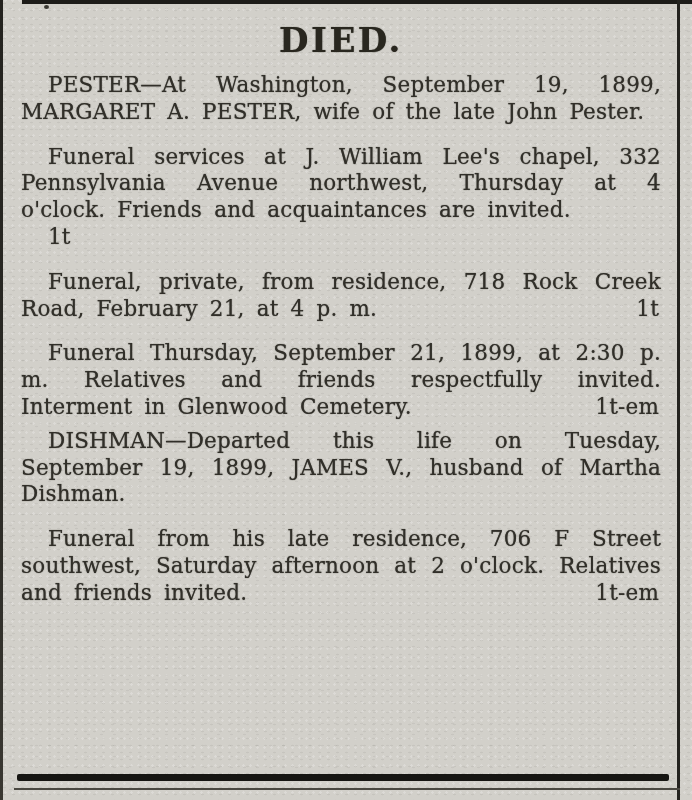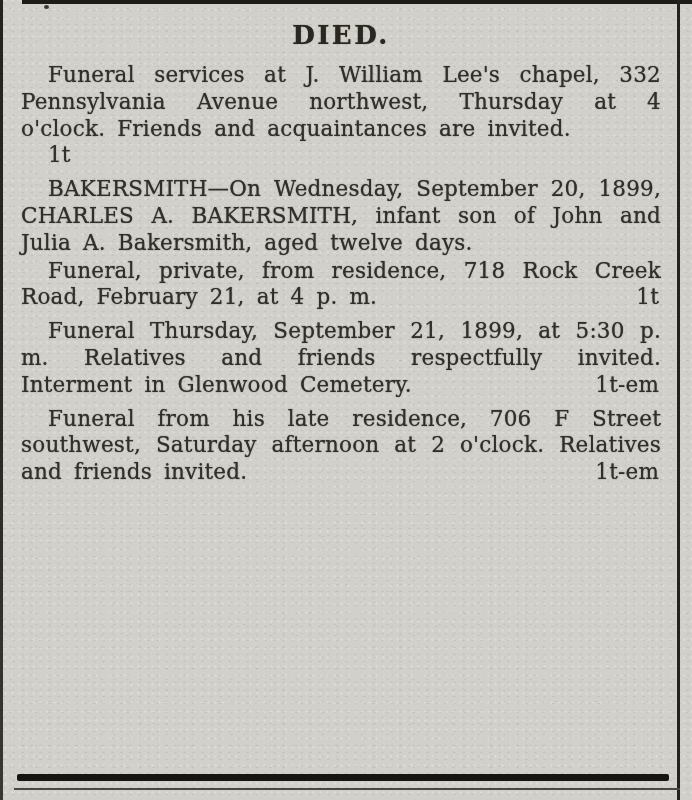--- a/index.html
+++ b/index.html
@@ -29,42 +29,42 @@
                  background: #161512; border-radius: 2px; }
   .bottom-thin { position: absolute; top: 788px; left: 14px; width: 666px; height: 2px; background: #4a4841; }
   .speck       { position: absolute; top: 5px; left: 44px; width: 5px; height: 4px;
                  background: #3a3832; border-radius: 50%; }
 
   .content { position: absolute; left: 21px; top: 12px; width: 640px; }
 
   .section-title {
     margin: 8px 0 12px 0;
     text-align: center;
-    font-size: 26px;
+    font-size: 34px;
     font-weight: bold;
     letter-spacing: 2.5px;
     color: #29271f;
     text-shadow: 0 0 1px rgba(41,39,31,0.85);
   }
 
   .entry { margin-top: 7px; }
   .entry:first-of-type { margin-top: 0; }
 
   .para {
     margin: 0;
     position: relative;
     text-indent: 27px;
     text-align: justify;
     font-size: 21.5px;
     line-height: 26.8px;
     word-spacing: 5px;
     letter-spacing: 0.2px;
     text-shadow: 0 0 1.1px rgba(49,47,41,0.8);
   }
-  .para.funeral { margin-top: 1px; }
+  .para.funeral { margin-top: 18px; }
 
   .tag-right {
     position: absolute;
     right: 2px;
     bottom: 0;
     text-indent: 0;
     word-spacing: normal;
   }
 
   .tagline {
@@ -84,34 +84,35 @@
   <div class="top-rule"></div>
   <div class="left-rule"></div>
   <div class="right-rule"></div>
   <div class="speck"></div>
 
   <div class="content">
 
     <h1 class="section-title">DIED.</h1>
 
     <section class="entry">
+      <p class="para"><span>PESTER—At Washington, September 19, 1899, MARGARET A. PESTER, wife of the late John Pester.</span></p>
       <p class="para funeral"><span>Funeral services at J. William Lee's chapel, 332 Pennsylvania Avenue northwest, Thursday at 4 o'clock. Friends and acquaintances are invited.</span></p>
       <p class="tagline"><span>1t</span></p>
     </section>
 
     <section class="entry">
-      <p class="para"><span>BAKERSMITH—On Wednesday, September 20, 1899, CHARLES A. BAKERSMITH, infant son of John and Julia A. Bakersmith, aged twelve days.</span></p>
       <p class="para funeral"><span>Funeral, private, from residence, 718 Rock Creek Road, February 21, at 4 p. m.</span><span class="tag-right">1t</span></p>
     </section>
 
     <section class="entry">
-      <p class="para funeral"><span>Funeral Thursday, September 21, 1899, at 5:30 p. m. Relatives and friends respectfully invited. Interment in Glenwood Cemetery.</span><span class="tag-right">1t-em</span></p>
+      <p class="para funeral"><span>Funeral Thursday, September 21, 1899, at 2:30 p. m. Relatives and friends respectfully invited. Interment in Glenwood Cemetery.</span><span class="tag-right">1t-em</span></p>
     </section>
 
     <section class="entry">
+      <p class="para"><span>DISHMAN—Departed this life on Tuesday, September 19, 1899, JAMES V., husband of Martha Dishman.</span></p>
       <p class="para funeral"><span>Funeral from his late residence, 706 F Street southwest, Saturday afternoon at 2 o'clock. Relatives and friends invited.</span><span class="tag-right">1t-em</span></p>
     </section>
 
   </div>
 
   <div class="bottom-thick"></div>
   <div class="bottom-thin"></div>
 
 </div>
 

